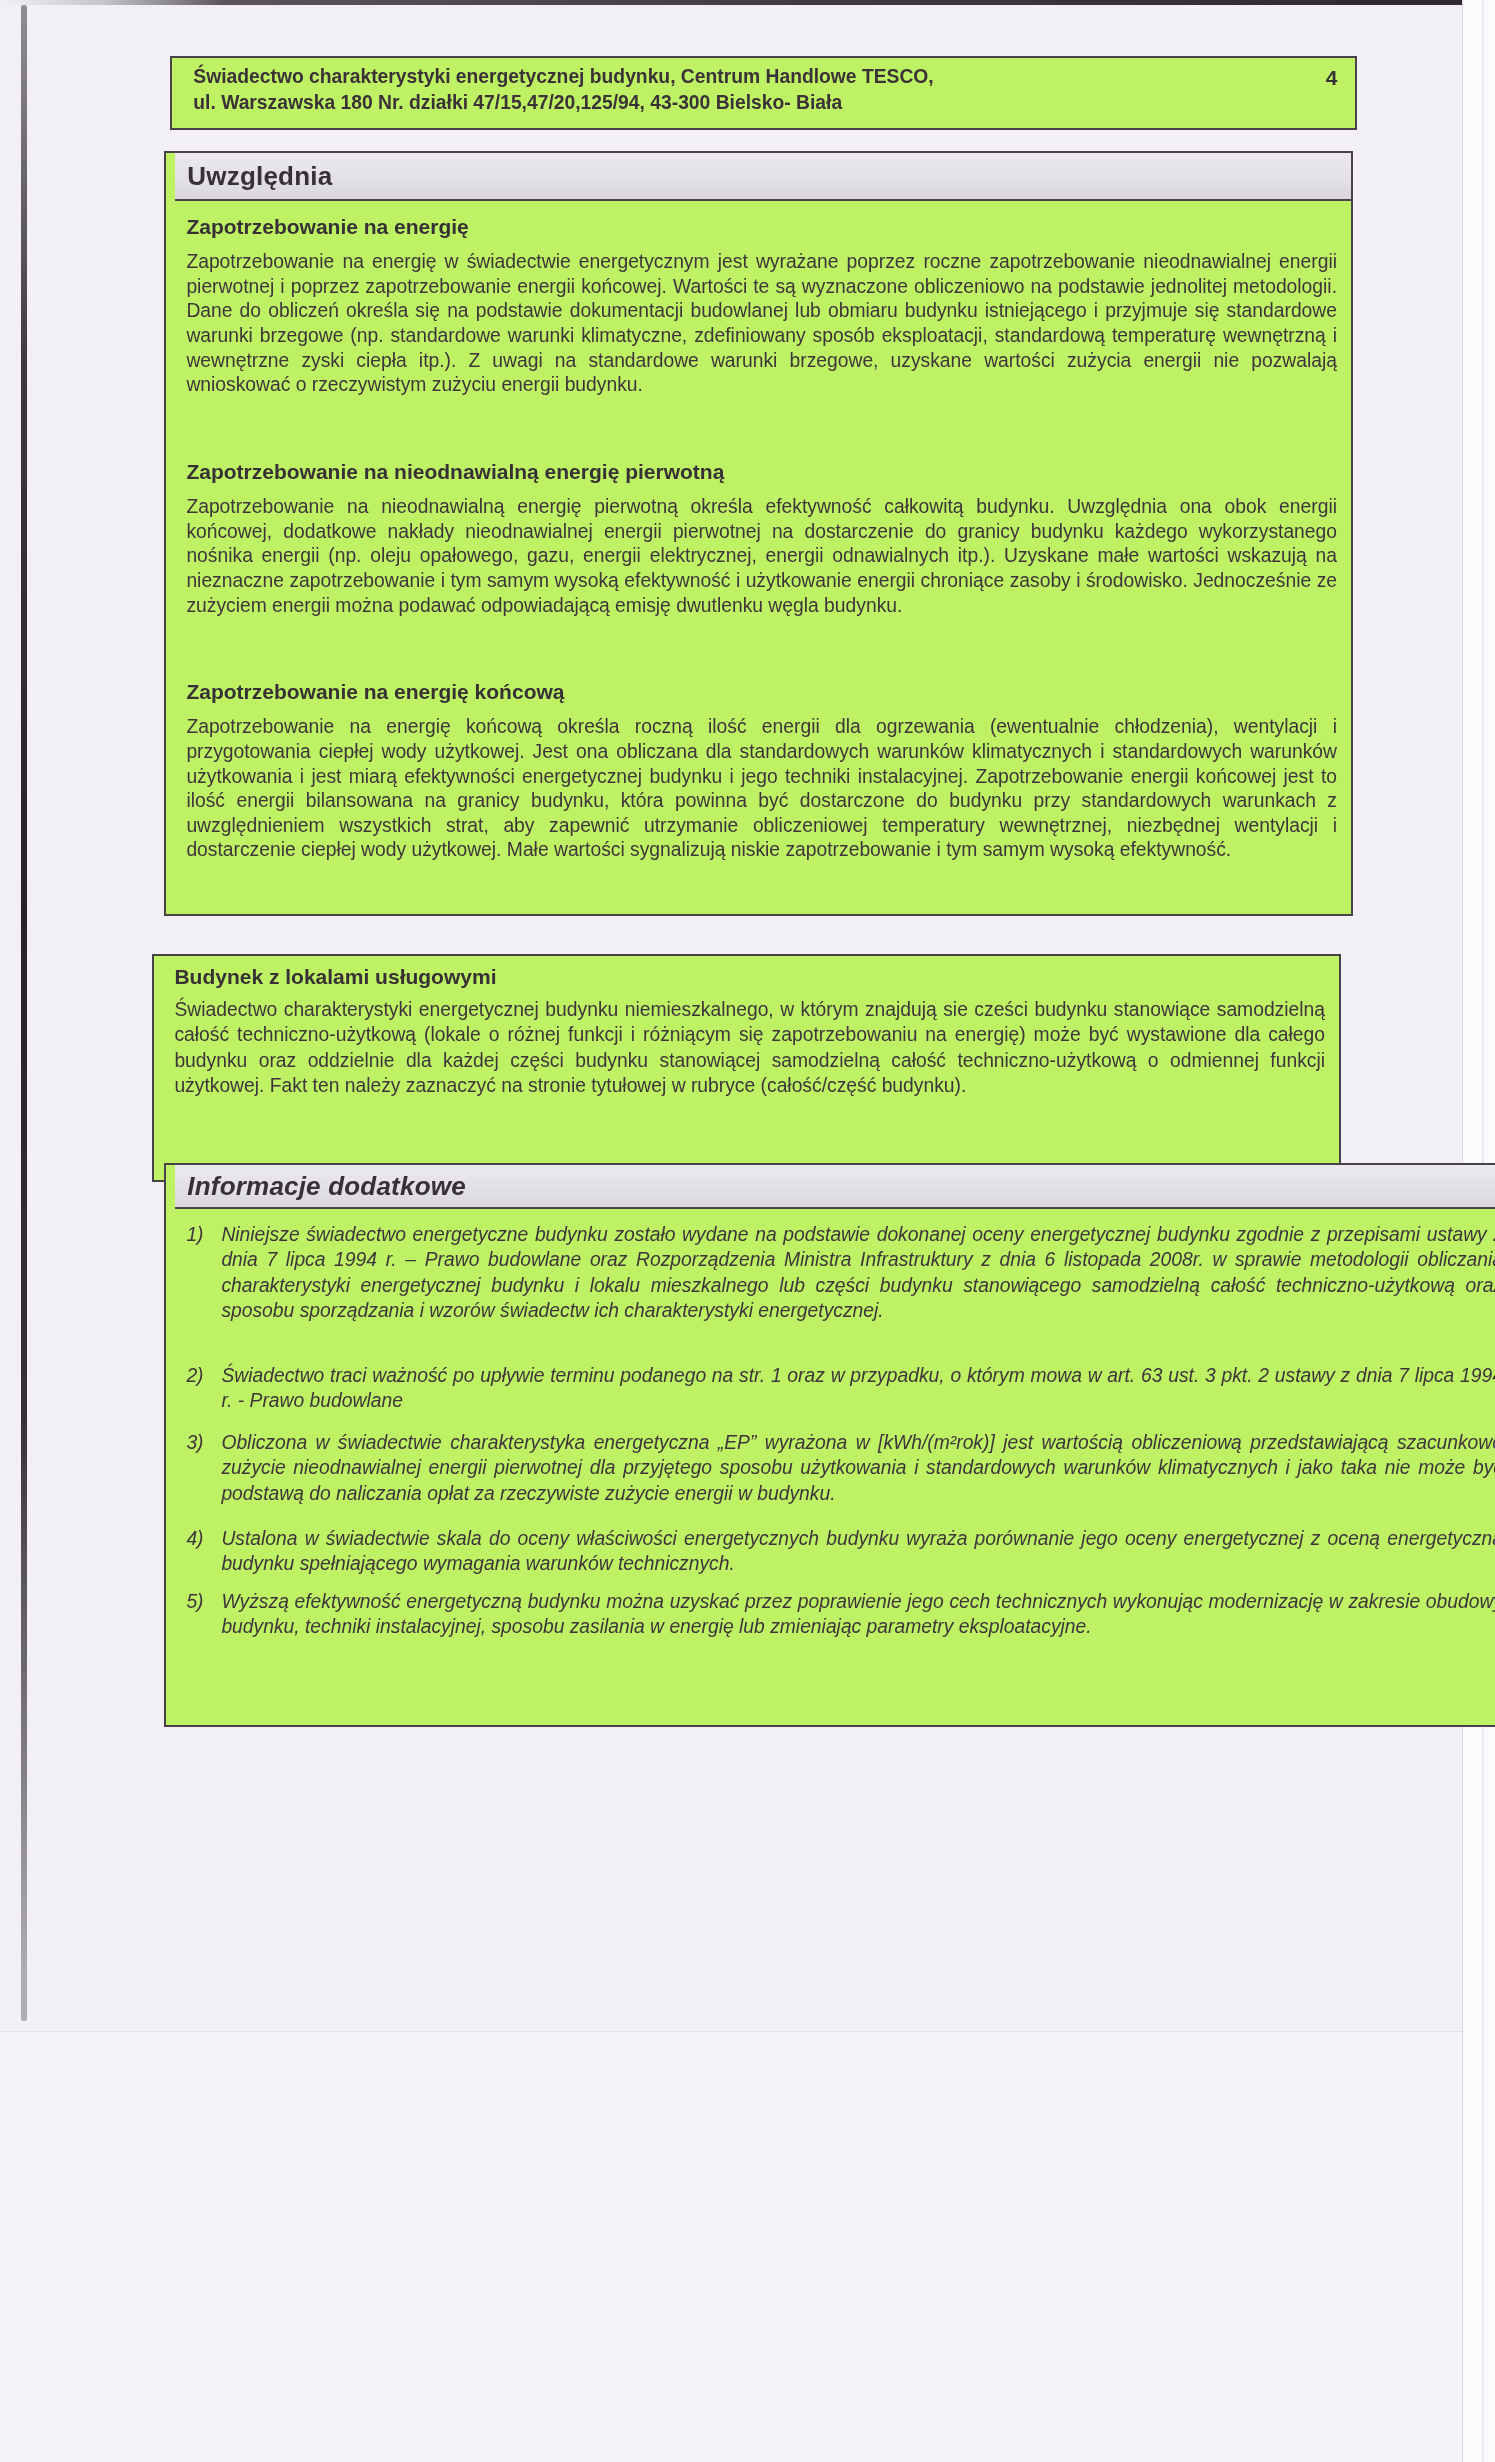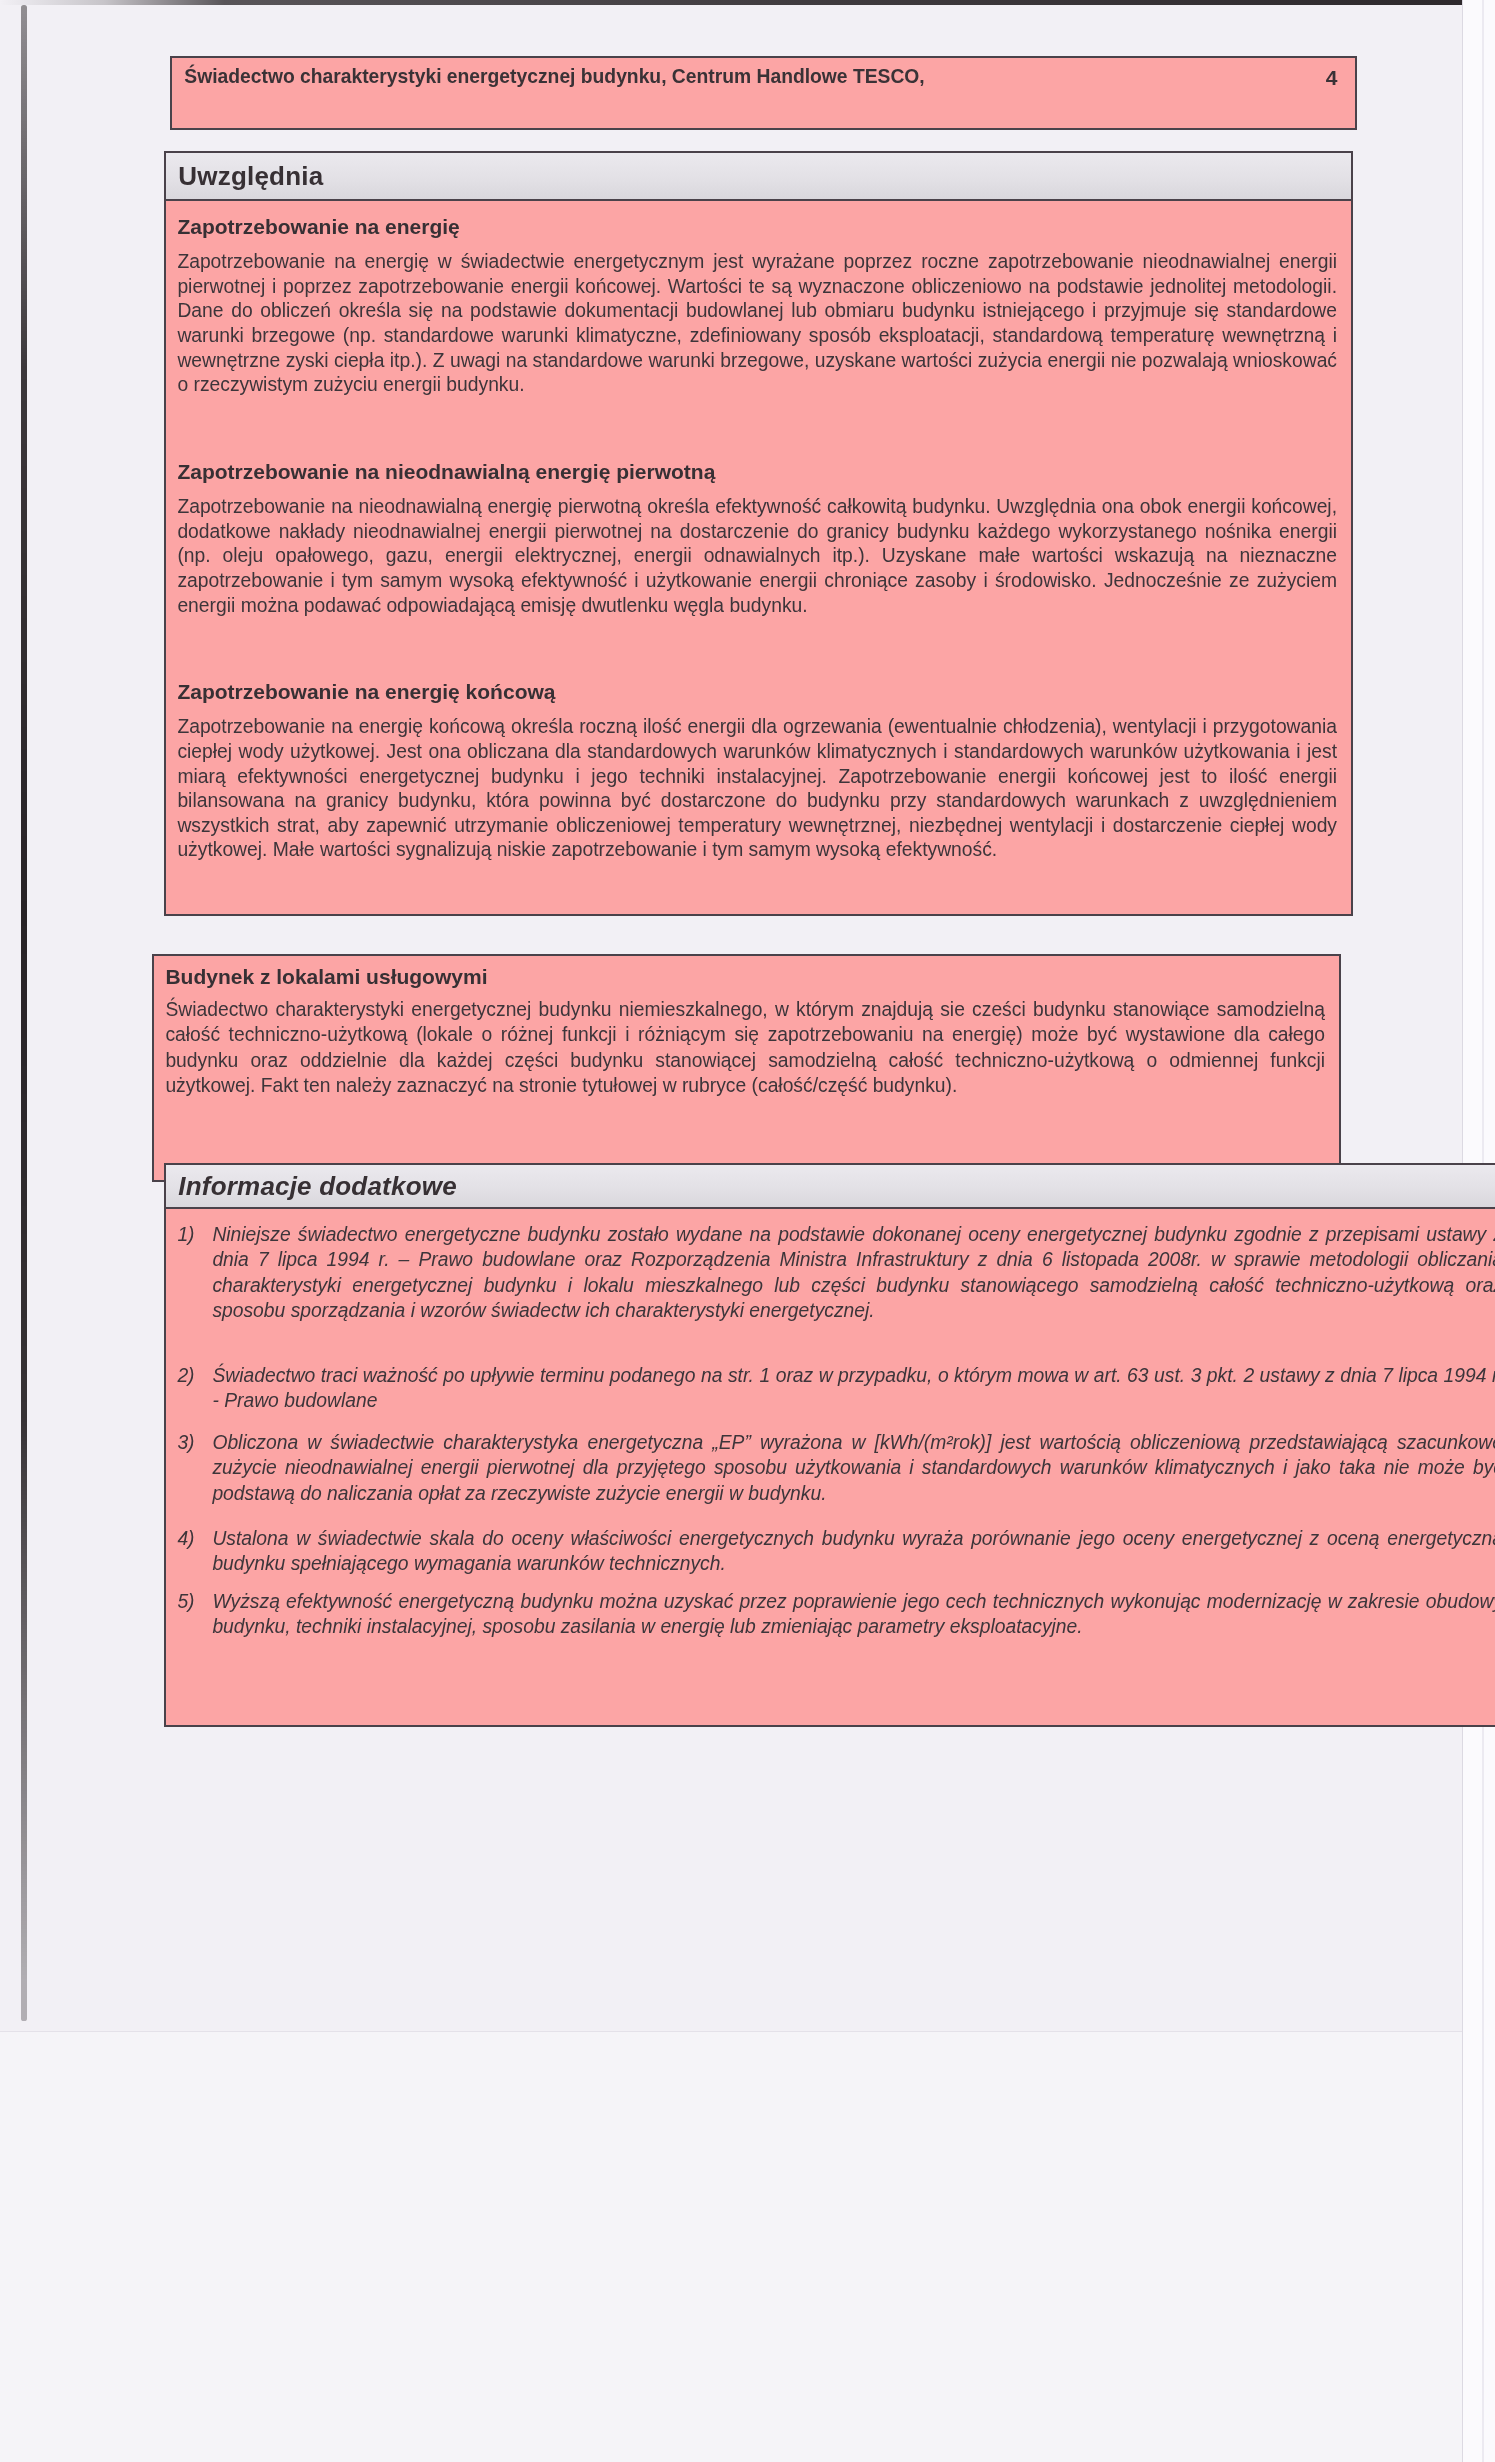--- a/index.html
+++ b/index.html
@@ -36,21 +36,21 @@
   }
   .stray-mark{
     position:absolute;left:1453px;top:1300px;
     font-size:18.5px;color:#4e484c;font-weight:bold;transform:rotate(3deg);
   }
   .stray-dot{
     position:absolute;left:1456px;top:1372px;width:3.5px;height:3.5px;border-radius:50%;
     background:rgba(90,85,92,.55);
   }
   
-  .box{position:absolute;border:2.6px solid #4a424a;background:#fca5a5;box-sizing:border-box;}
+  .box{position:absolute;border:2.6px solid #4a424a;background:#bef264;box-sizing:border-box;padding-left:9px;}
   .header-box{left:170px;top:56px;width:1187px;height:74px;}
   .header-box .hline{font-weight:bold;font-size:19.3px;line-height:26px;padding-left:12.3px;color:#3a3236;}
   .header-box .hline.first{padding-top:6.2px;padding-right:106px;}
   .page-num{position:absolute;right:17.6px;top:8px;font-weight:bold;font-size:21px;color:#3a3236;}
 
   .titled-box .title-row{
     background:linear-gradient(180deg,#ebe9ee 0%,#e2e0e5 60%,#d9d7dc 100%);
     border-bottom:2.6px solid #4a424a;
     font-weight:bold;font-size:26px;color:#373034;
     padding:8px 0 7px 12.3px;letter-spacing:0.2px;
@@ -83,20 +83,21 @@
 
   <div class="scan-top-edge"></div>
   <div class="scan-left-line"></div>
   <div class="scan-bottom-area"></div>
   <div class="scan-right-strip"></div>
   <div class="stray-mark">i</div>
   <div class="stray-dot"></div>
 
   <div class="box header-box">
     <div class="hline first">Świadectwo charakterystyki energetycznej budynku, Centrum Handlowe TESCO,</div>
+    <div class="hline">ul. Warszawska 180 Nr. działki 47/15,47/20,125/94, 43-300 Bielsko- Biała</div>
     <div class="page-num">4</div>
   </div>
 
   <div class="box titled-box explan-box">
     <div class="title-row">Uwzględnia</div>
     <div class="explan-body">
       <div class="sec-h">Zapotrzebowanie na energię</div>
       <div class="sec-p">Zapotrzebowanie na energię w świadectwie energetycznym jest wyrażane poprzez roczne zapotrzebowanie nieodnawialnej energii pierwotnej i poprzez zapotrzebowanie energii końcowej. Wartości te są wyznaczone obliczeniowo na podstawie jednolitej metodologii. Dane do obliczeń określa się na podstawie dokumentacji budowlanej lub obmiaru budynku istniejącego i przyjmuje się standardowe warunki brzegowe (np. standardowe warunki klimatyczne, zdefiniowany sposób eksploatacji, standardową temperaturę wewnętrzną i wewnętrzne zyski ciepła itp.). Z uwagi na standardowe warunki brzegowe, uzyskane wartości zużycia energii nie pozwalają wnioskować o rzeczywistym zużyciu energii budynku.</div>
       <div class="sec-h gap">Zapotrzebowanie na nieodnawialną energię pierwotną</div>
       <div class="sec-p">Zapotrzebowanie na nieodnawialną energię pierwotną określa efektywność całkowitą budynku. Uwzględnia ona obok energii końcowej, dodatkowe nakłady nieodnawialnej energii pierwotnej na dostarczenie do granicy budynku każdego wykorzystanego nośnika energii (np. oleju opałowego, gazu, energii elektrycznej, energii odnawialnych itp.). Uzyskane małe wartości wskazują na nieznaczne zapotrzebowanie i tym samym wysoką efektywność i użytkowanie energii chroniące zasoby i środowisko. Jednocześnie ze zużyciem energii można podawać odpowiadającą emisję dwutlenku węgla budynku.</div>

